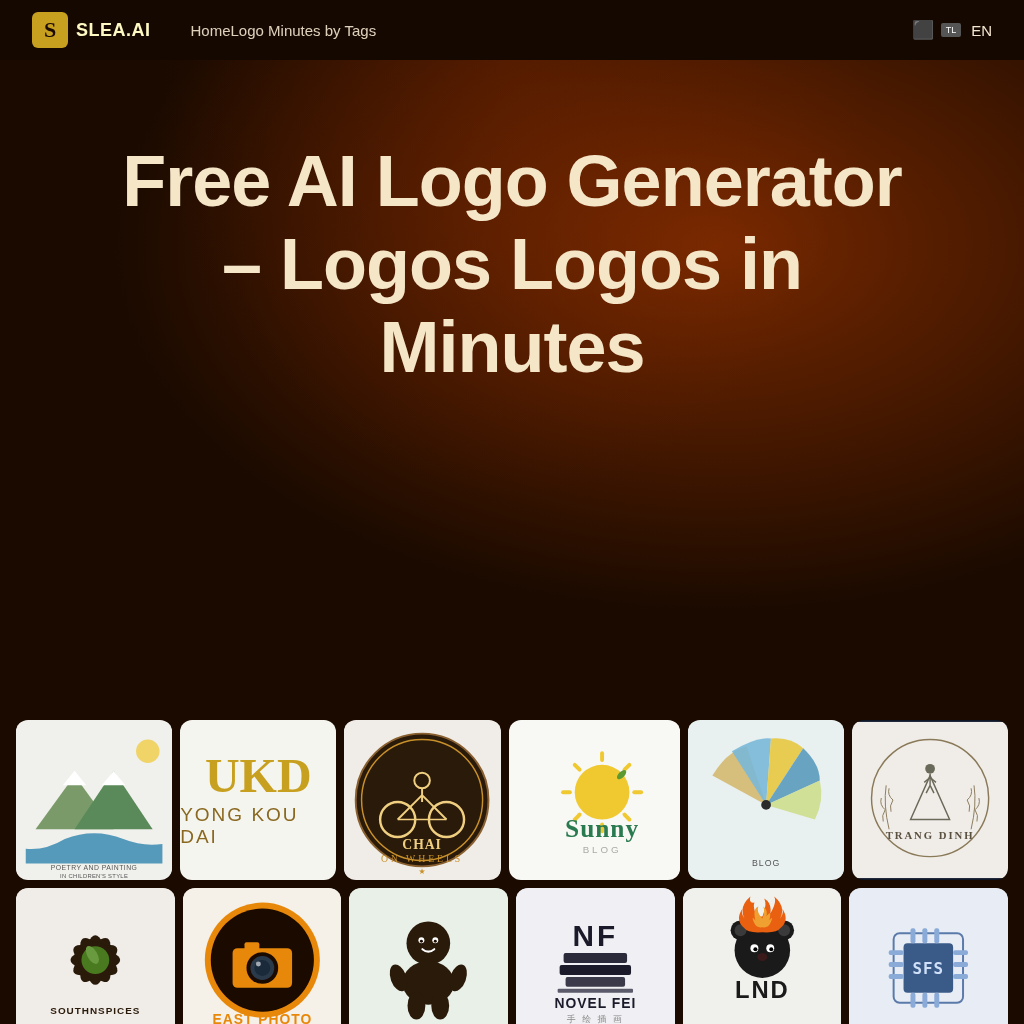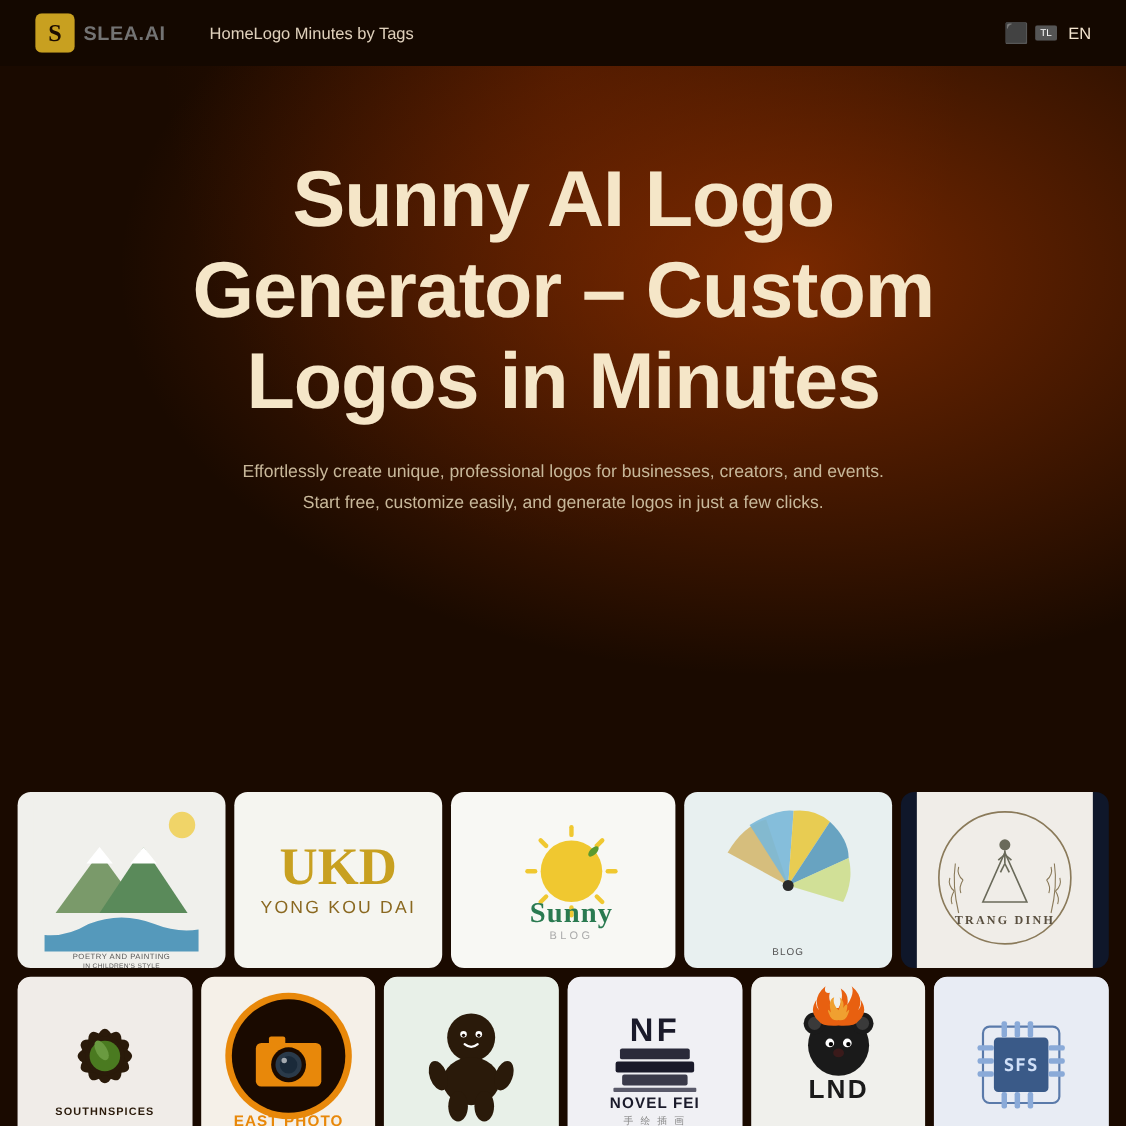--- a/index.html
+++ b/index.html
@@ -27,21 +27,21 @@
       gap: 8px;
       margin-right: 40px;
     }
     .logo-icon {
       width: 36px;
       height: 36px;
     }
     .logo-text {
       font-size: 18px;
       font-weight: 700;
-      color: #737373;
+      color: #fef9c3;
       letter-spacing: 0.5px;
     }
     .nav-links {
       display: flex;
       flex: 1;
     }
     .nav-link {
       color: #f5e6d0;
       text-decoration: none;
       font-size: 15px;
@@ -133,21 +133,21 @@
     .card-sunny { background: #f8f8f4; padding-left: 15px; }
     .card-book { background: #e8f0f0; }
     .card-trang { background: #0f172a; }
     .card-south { background: #f0ece8; }
     .card-east { background: #f5f0e8; }
     .card-fat { background: #e8f0e8; }
     .card-novel { background: #f0f0f4; }
     .card-lnd { background: #f0f0ec; }
     .card-sfs { background: #e8ecf4; }
     .ukd-text { font-size: 48px; font-weight: 700; color: #c8a020; font-family: serif; text-align: center; line-height: 1; }
-    .ukd-sub { font-size: 16px; color: #8a6820; letter-spacing: 2px; margin-top: 4px; }
+    .ukd-sub { font-size: 19px; color: #8a6820; letter-spacing: 2px; margin-top: 4px; }
 
   </style>
 </head>
 <body>
 
 <nav>
   <div class="logo-wrap">
     <svg class="logo-icon" viewBox="0 0 36 36">
       <rect width="36" height="36" rx="6" fill="#c8a020"></rect>
       <text x="50%" y="56%" dominant-baseline="middle" text-anchor="middle" font-size="22" font-weight="900" fill="#1a0a00" font-family="serif">S</text>
@@ -162,22 +162,21 @@
     <span style="font-size:18px;">⬛</span>
     <svg width="20" height="14" viewBox="0 0 20 14" style="margin-right:4px;">
       <rect x="0" y="0" width="20" height="14" rx="2" fill="#555"></rect>
       <text x="10" y="10" text-anchor="middle" font-size="9" fill="white" font-family="sans-serif">TL</text>
     </svg>
     <span>EN</span>
   </div>
 </nav>
 
 <section class="hero">
-  <h1 class="hero-title">Sunny AI Logo Generator – Custom Logos in Minutes</h1>
-  <p class="hero-subtitle">Effortlessly create unique, professional logos for businesses, creators, and events. Start free, customize easily, and generate logos in just a few clicks.</p>
+  <h1 class="hero-title">Free AI Logo Generator – Logos Logos in Minutes</h1>
 </section>
 
 <section class="logo-grid-section">
 
   <div class="logo-row">
 
     <div class="logo-card card-poetry">
       <svg viewBox="0 0 160 160" xmlns="http://www.w3.org/2000/svg">
 
         <rect width="160" height="160" fill="#f0f0ec"></rect>
@@ -197,20 +196,44 @@
       </svg>
     </div>
 
     <div class="logo-card card-ukd">
       <div style="display:flex;flex-direction:column;align-items:center;justify-content:center;width:100%;height:100%;">
         <div class="ukd-text">UKD</div>
         <div class="ukd-sub">YONG KOU DAI</div>
       </div>
     </div>
 
+    <div class="logo-card card-chai">
+      <svg viewBox="0 0 160 160" xmlns="http://www.w3.org/2000/svg">
+        <rect width="160" height="160" fill="#f0ede8"></rect>
+
+        <circle cx="80" cy="80" r="68" fill="#2a1a0a" stroke="#8a6030" stroke-width="2"></circle>
+        <circle cx="80" cy="80" r="62" fill="none" stroke="#c8902a" stroke-width="1.5"></circle>
+
+        <circle cx="80" cy="60" r="8" fill="none" stroke="#f0d080" stroke-width="2"></circle>
+
+        <circle cx="55" cy="100" r="18" fill="none" stroke="#f0d080" stroke-width="2.5"></circle>
+        <circle cx="105" cy="100" r="18" fill="none" stroke="#f0d080" stroke-width="2.5"></circle>
+
+        <line x1="55" y1="100" x2="80" y2="75" stroke="#f0d080" stroke-width="2"></line>
+        <line x1="105" y1="100" x2="80" y2="75" stroke="#f0d080" stroke-width="2"></line>
+        <line x1="55" y1="100" x2="105" y2="100" stroke="#f0d080" stroke-width="1.5"></line>
+
+        <line x1="80" y1="68" x2="80" y2="82" stroke="#f0d080" stroke-width="2"></line>
+
+        <text x="80" y="130" text-anchor="middle" font-size="14" font-weight="900" fill="#f0d080" font-family="serif" letter-spacing="1">CHAI</text>
+        <text x="80" y="144" text-anchor="middle" font-size="10" fill="#c8902a" font-family="serif" letter-spacing="3">ON WHEELS</text>
+
+        <text x="80" y="156" text-anchor="middle" font-size="8" fill="#c8902a">★</text>
+      </svg>
+    </div>
 
     <div class="logo-card card-sunny">
       <svg viewBox="0 0 160 160" xmlns="http://www.w3.org/2000/svg">
         <rect width="160" height="160" fill="#f8f8f4"></rect>
 
         <g transform="translate(80,72)">
           <circle r="28" fill="#f0c830"></circle>
 
           <line x1="0" y1="-40" x2="0" y2="-33" stroke="#f0c830" stroke-width="4" stroke-linecap="round"></line>
           <line x1="28" y1="-28" x2="23" y2="-23" stroke="#f0c830" stroke-width="4" stroke-linecap="round"></line>

